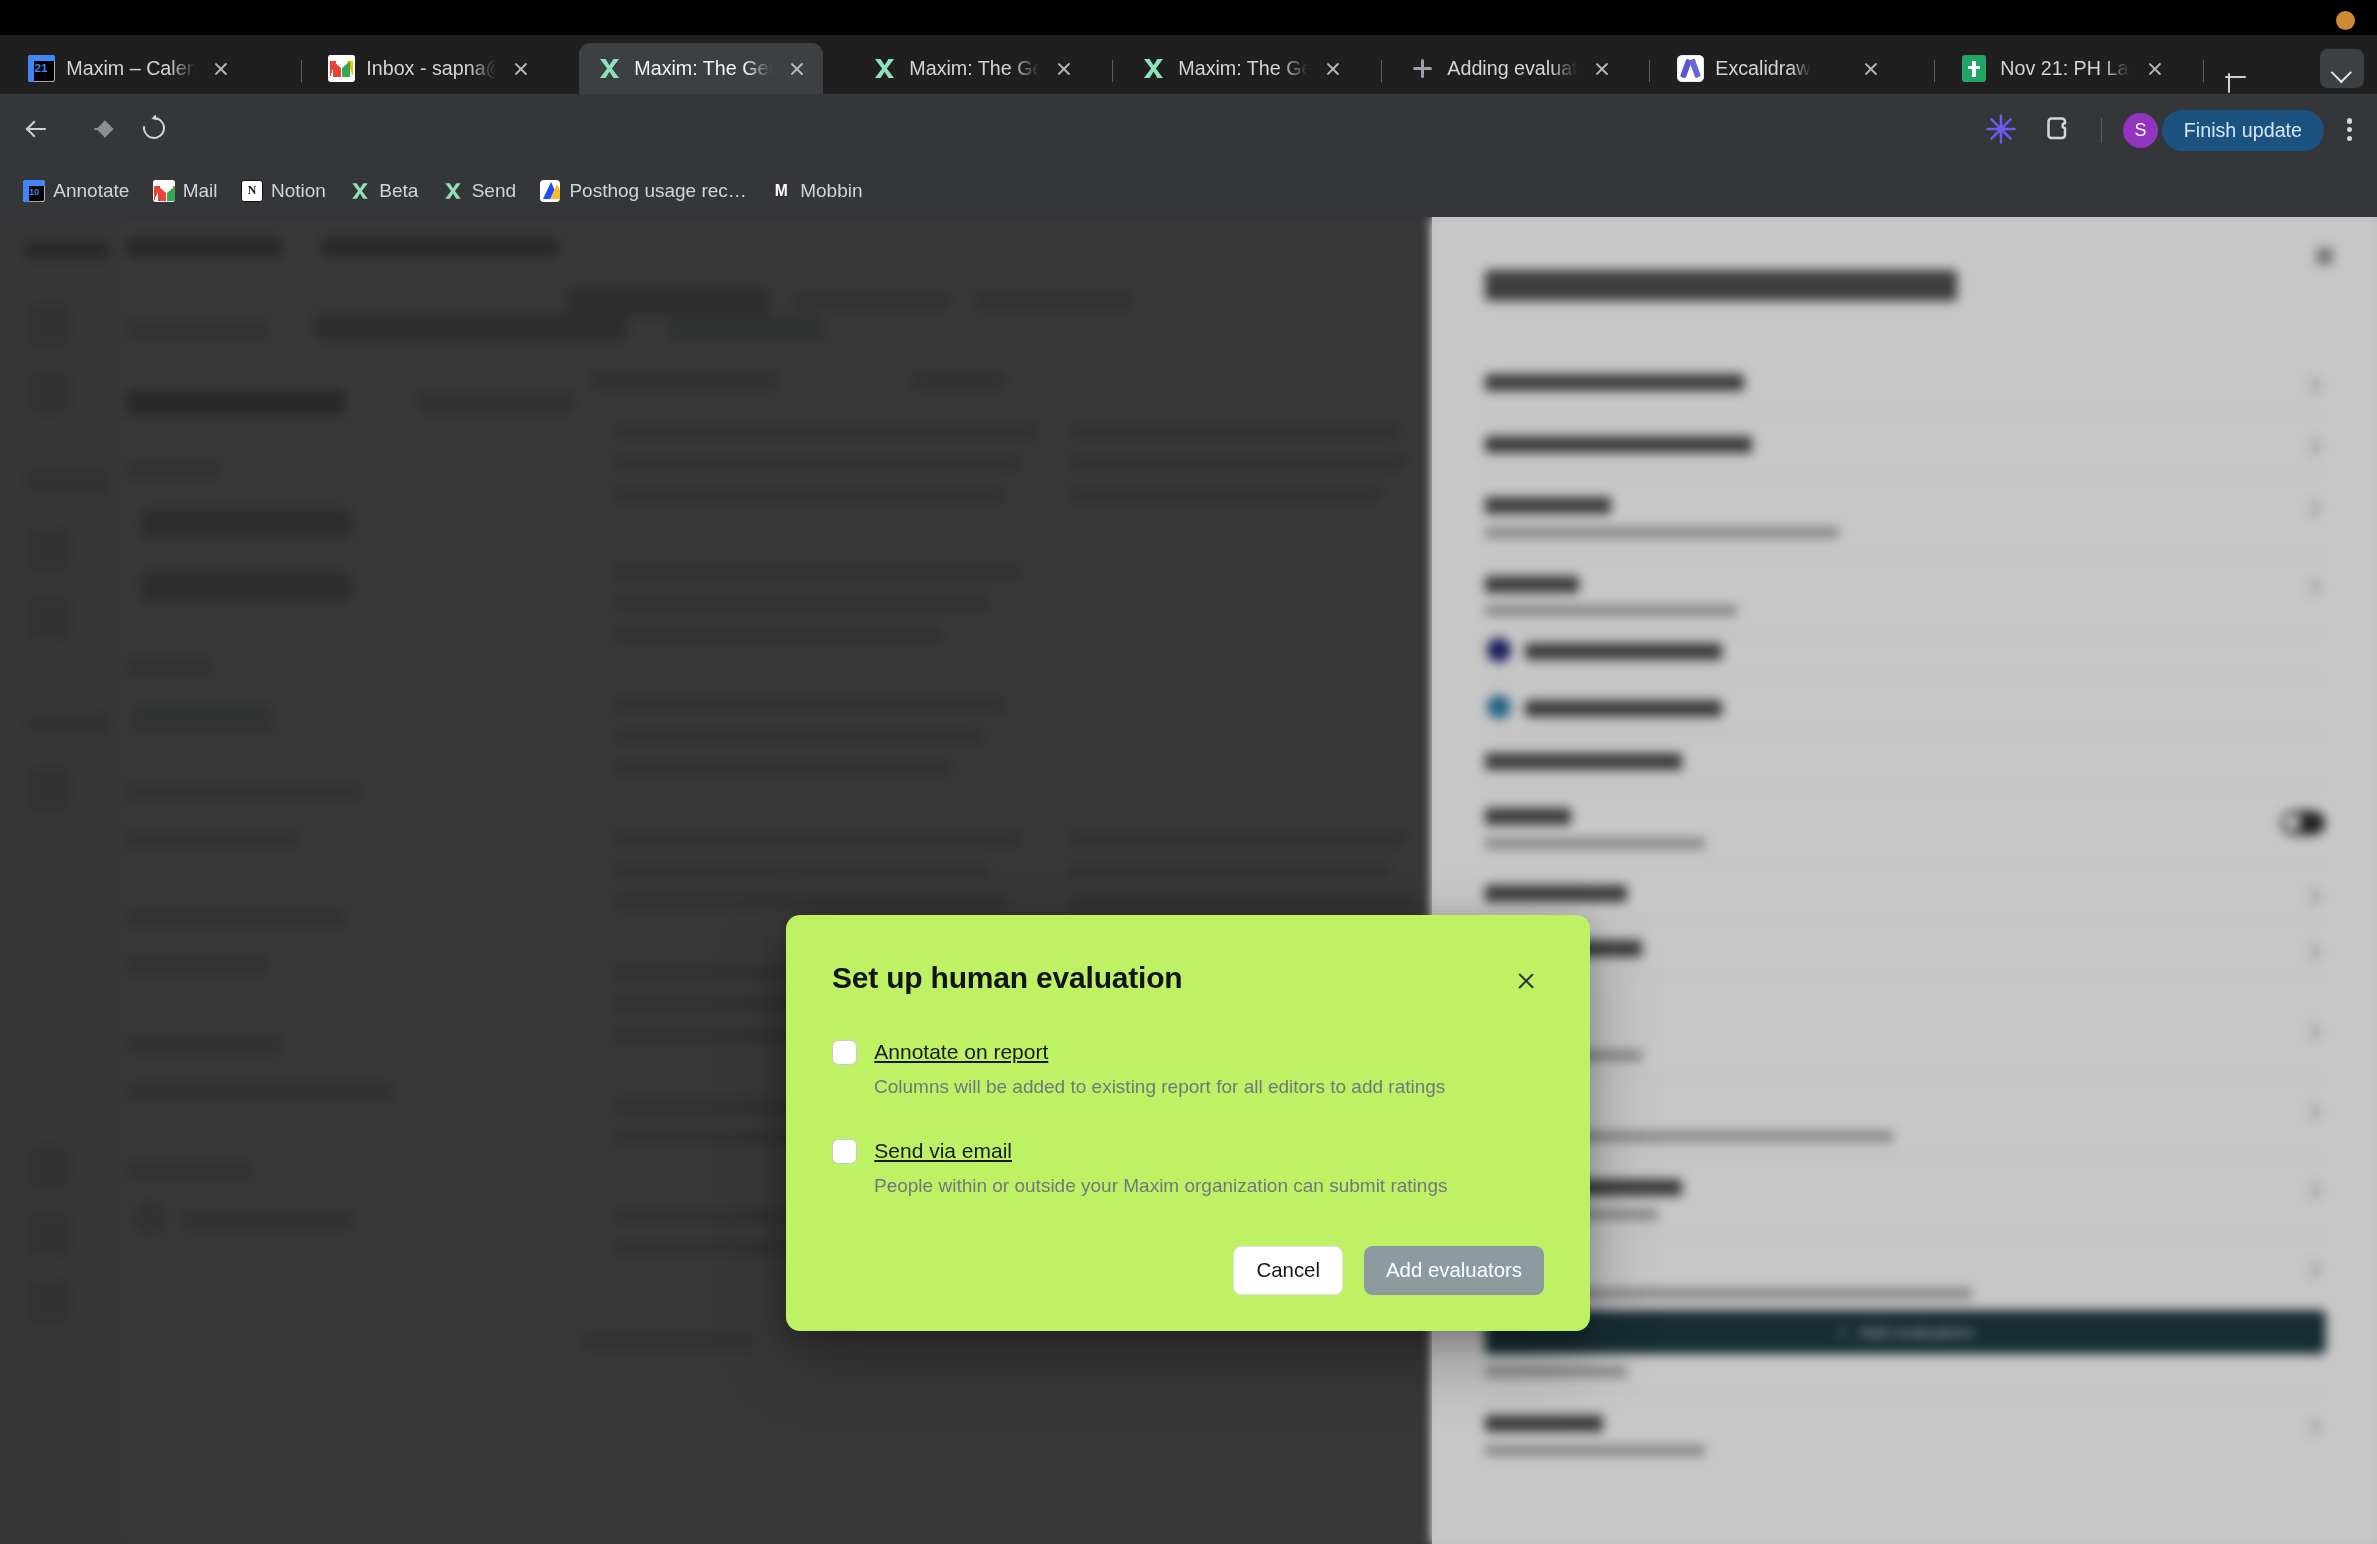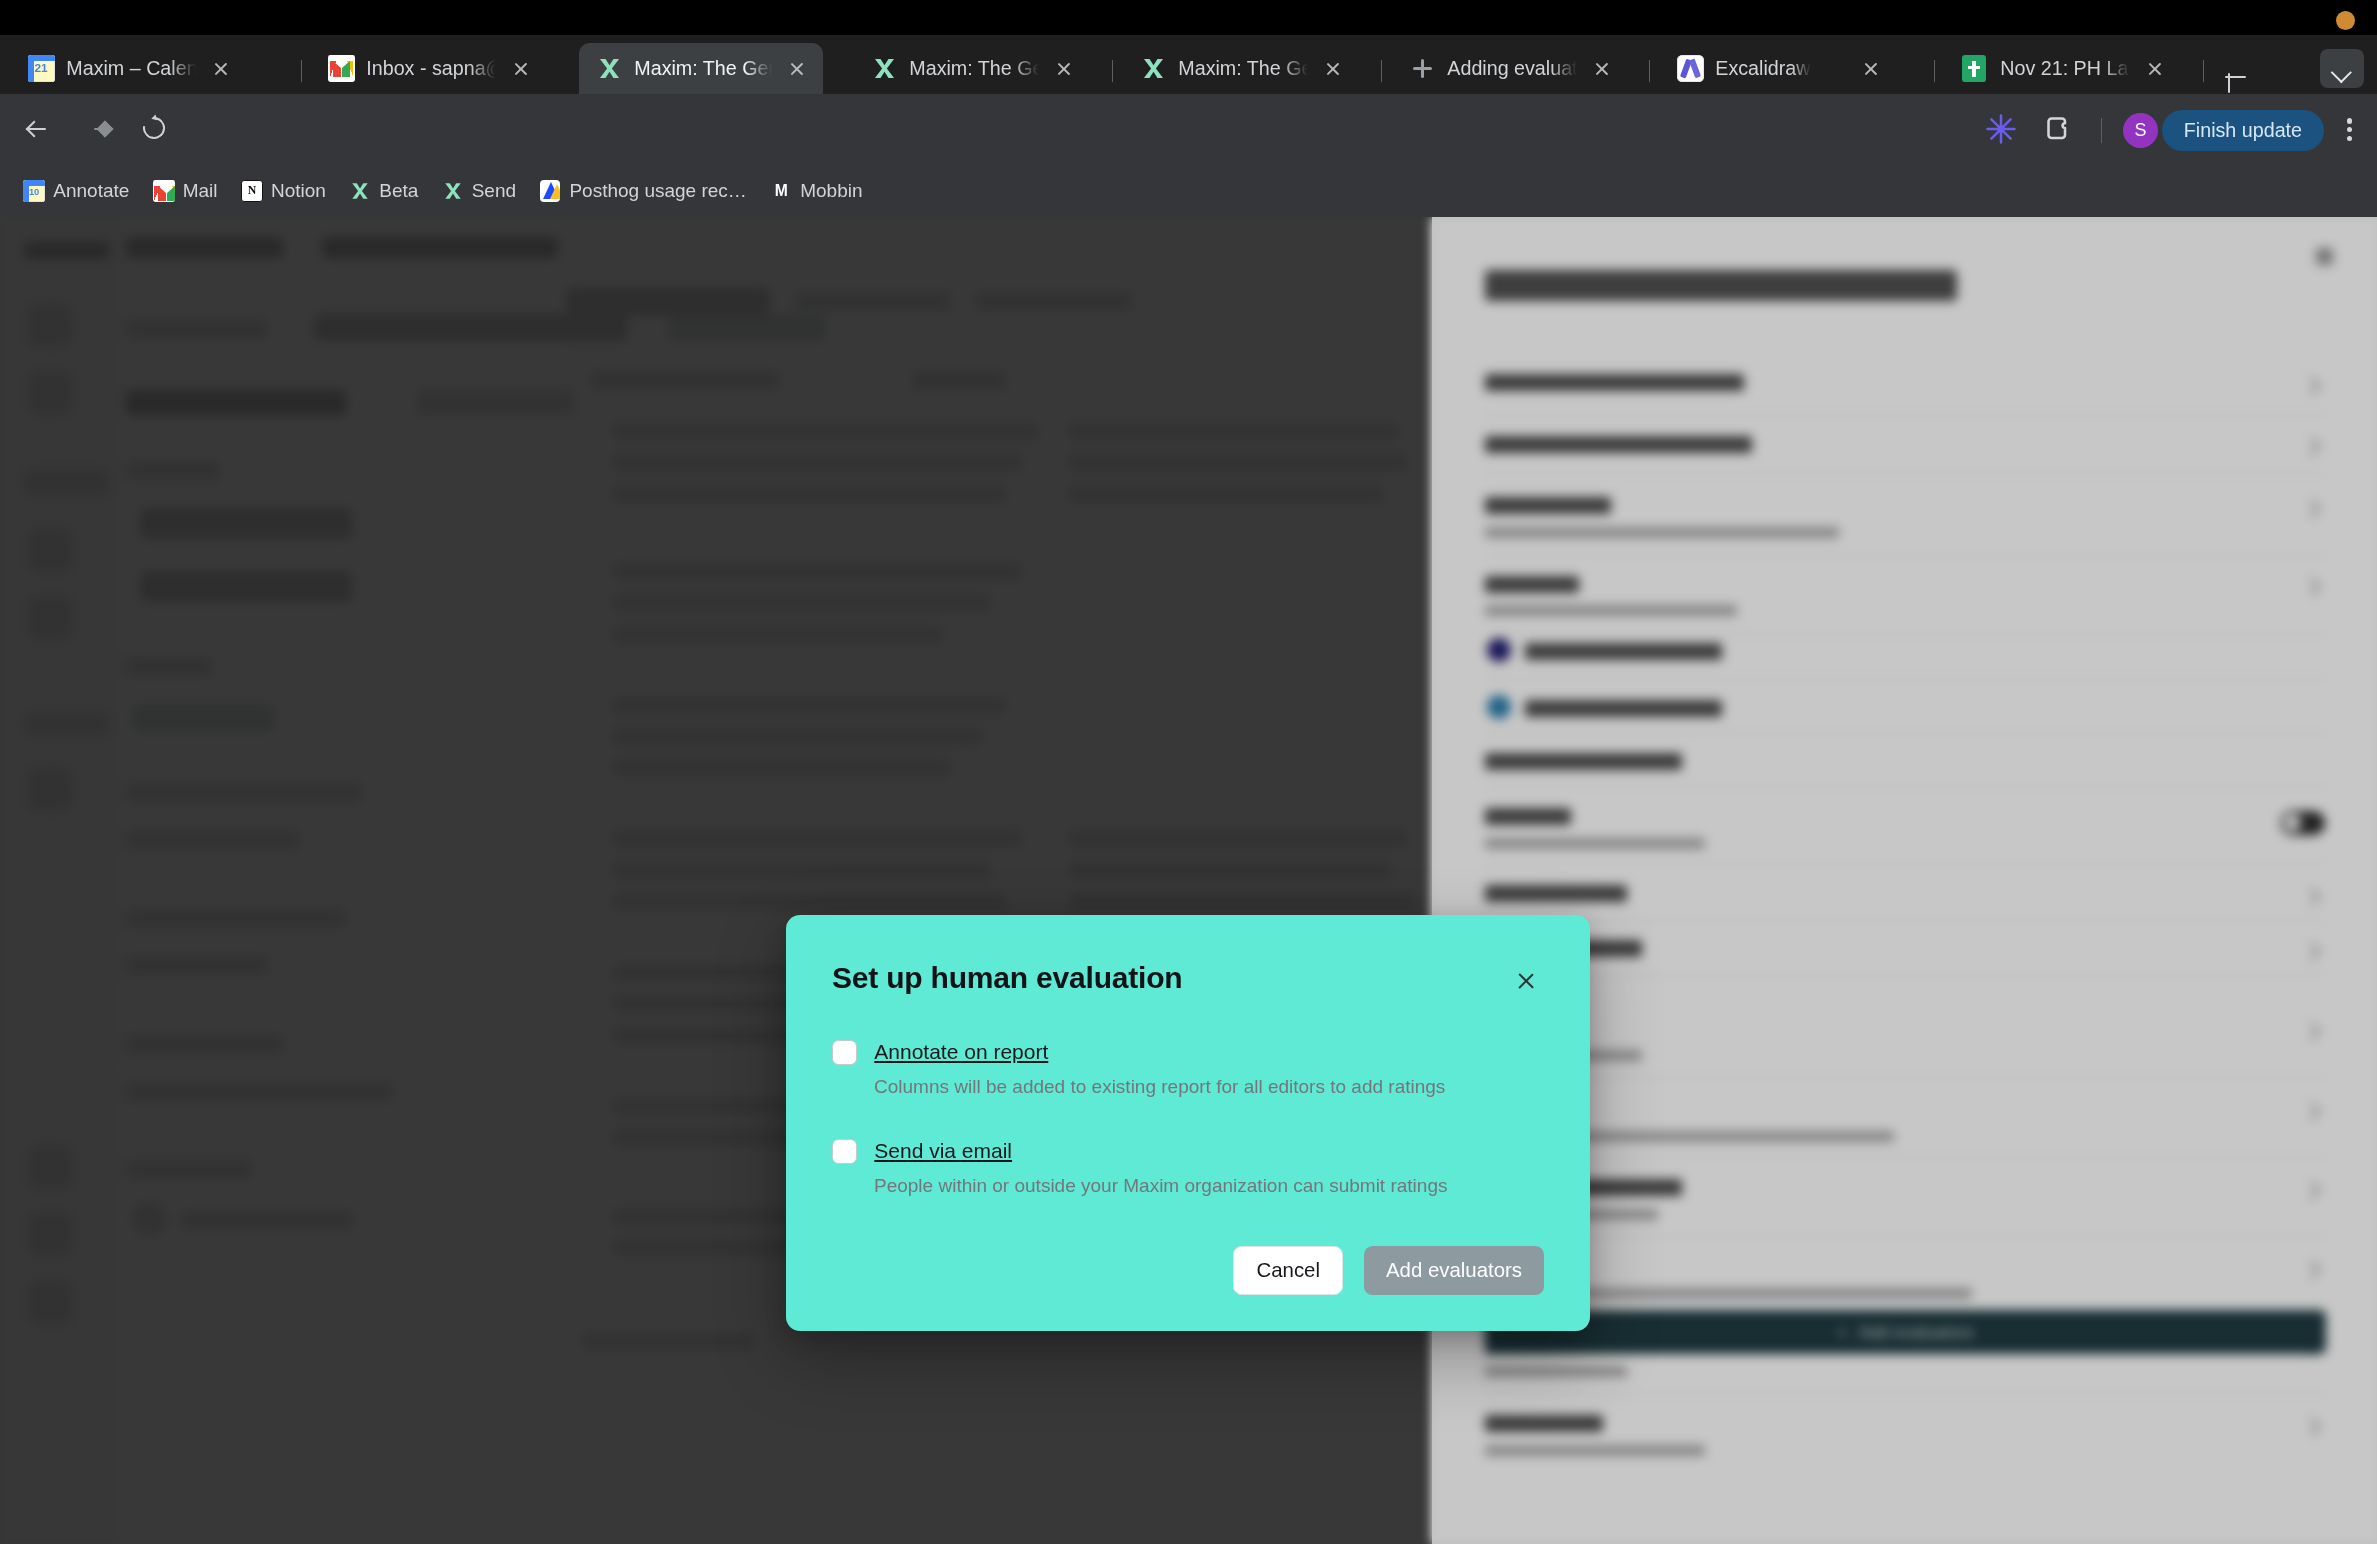--- a/index.html
+++ b/index.html
@@ -71,21 +71,21 @@
   .tablist-btn::after {
     content: ""; position: absolute; left: 14px; top: 15.7px;
     width: 12.6px; height: 12.6px;
     border-right: 2.4px solid #e3e5e8; border-bottom: 2.4px solid #e3e5e8;
     transform: rotate(45deg);
   }
 
   
   .fav-gcal {
     width: 27px; height: 27px; border-radius: 3.1px; overflow: hidden;
-    background: #fef9c3; position: relative;
+    background: #000000; position: relative;
     box-shadow: inset 0 0 0 0.8px #dadce0;
   }
   .fav-gcal .gc-t { left:0; top:0; width:100%; height:5.5px; background:#4285f4; }
   .fav-gcal .gc-l { left:0; top:0; width:5.5px; height:100%; background:#4285f4; }
   .fav-gcal .gc-n {
     position:absolute; inset:5.5px 7px 7px 5.5px; color:#4285f4;
     font-size:11.8px; font-weight:700; line-height:14px; text-align:center;
     font-family:"Liberation Sans", sans-serif;
   }
   .fav-gmail {
@@ -274,21 +274,21 @@
   }
   .rp-toggle {
     width:44px; height:23.6px; border-radius:11.8px; background:#2d2d2d;
   }
   .rp-toggle::after{
     content:""; position:absolute; left:3.1px; top:3.1px; width:17.3px; height:17.3px;
     border-radius:50%; background:#fff;
   }
   .modal {
     position:absolute; left:786px; top:698px; width:804px;
-    background:#5eead4; border-radius:14px;
+    background:#bef264; border-radius:14px;
     box-shadow: 0 27px 71px rgba(0,0,0,.30), 0 6.3px 22px rgba(0,0,0,.18);
     padding: 46px 46px 36px 46px;
   }
   .modal-head { display:flex; align-items:flex-start; justify-content:space-between; }
   .modal-title { font-size:30px; font-weight:700; color:#111316; letter-spacing:-0.2px; }
   .modal-close { width:36px; height:36px; position:relative; flex:0 0 36px; margin-top:1.6px; }
   .modal-close::before, .modal-close::after {
     content:""; position:absolute; left:7.9px; top:17.3px; width:20.4px; height:2.2px;
     background:#303438; border-radius:1.6px;
   }

